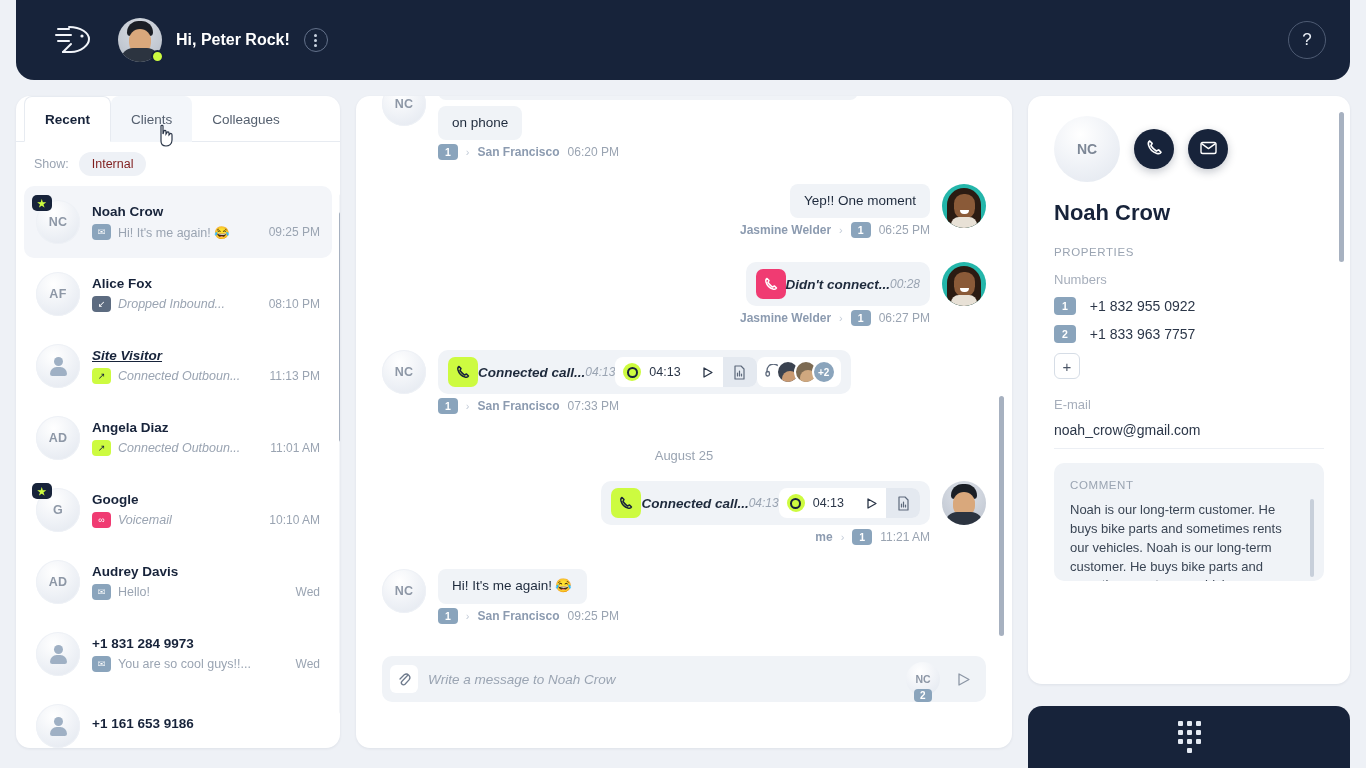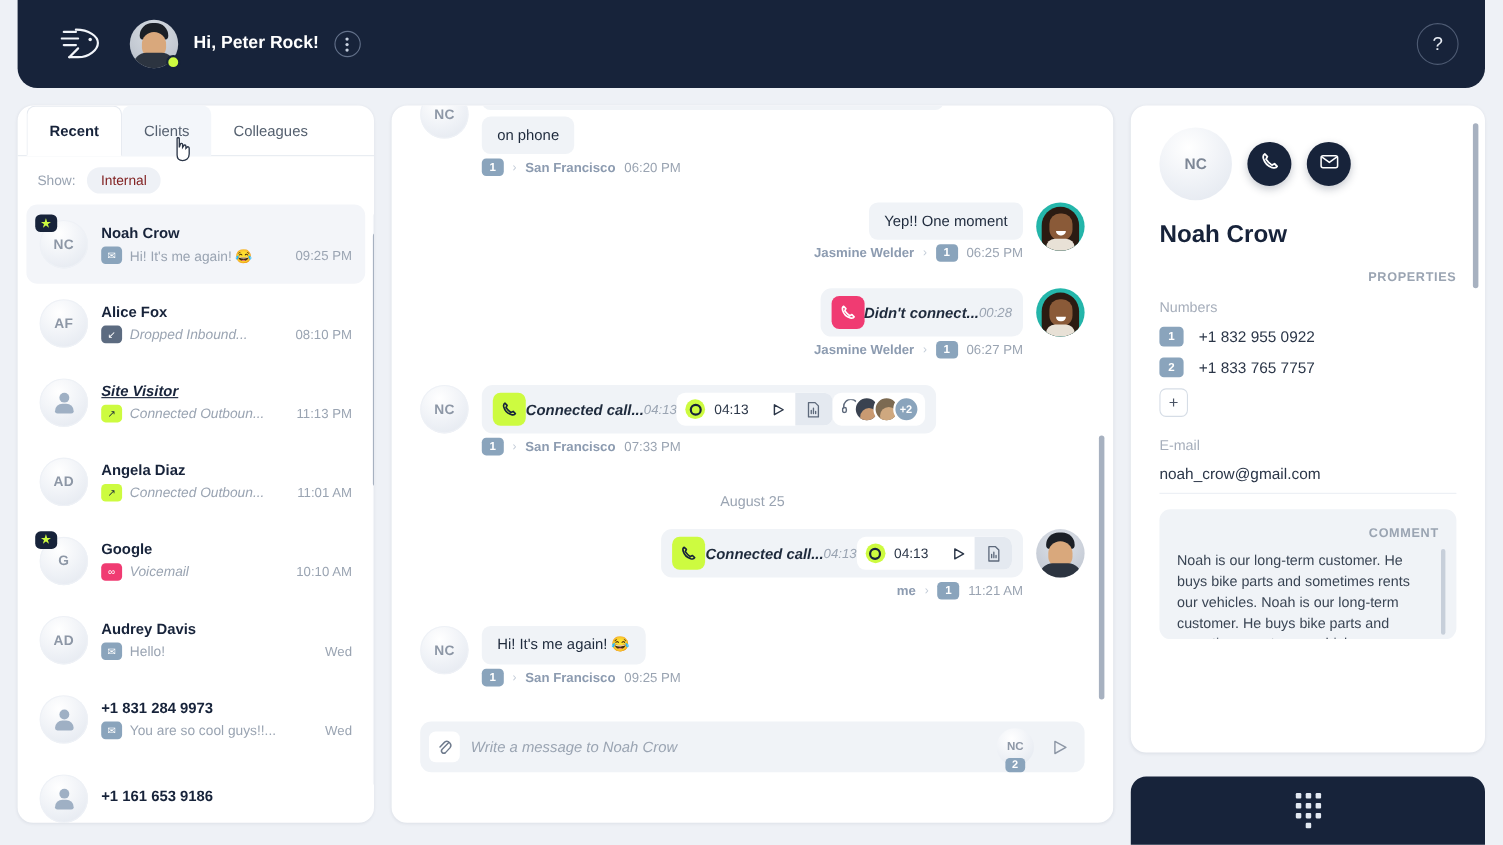--- a/index.html
+++ b/index.html
@@ -206,22 +206,22 @@
   .rp-pad { padding: 20px 26px 0 26px; }
   .rp-head { display: flex; align-items: center; gap: 14px; margin-bottom: 18px; }
   .rp-av { width: 66px; height: 66px; border-radius: 50%;
         background: radial-gradient(circle at 40% 28%, #ffffff 0%, #eef1f6 55%, #e1e6ee 100%);
         display: flex; align-items: center; justify-content: center;
         font-size: 14px; font-weight: bold; color: #7d8796; }
   .rp-action { width: 40px; height: 40px; border-radius: 50%; background: #17233a;
         display: flex; align-items: center; justify-content: center; cursor: pointer;
         box-shadow: 0 3px 8px rgba(23,35,58,.25); }
   .rp-name { font-size: 22px; font-weight: bold; color: #17233a; margin-bottom: 20px; }
-  .rp-section { font-size: 11.5px; font-weight: bold; color: #9aa4b2;
-                letter-spacing: .6px; margin-bottom: 14px; text-align: right; }
+  .rp-section { font-size: 11.5px; font-weight: normal; color: #9aa4b2;
+                letter-spacing: .6px; margin-bottom: 14px; }
   .rp-field-label { font-size: 13px; color: #a6aebb; margin-bottom: 10px; }
   .num-row { display: flex; align-items: center; gap: 14px; margin-bottom: 10px; }
   .num-badge { background: #8aa4bc; color: #fff; font-size: 10.5px; font-weight: bold;
                border-radius: 4px; padding: 3px 8px; }
   .num-text { font-size: 14px; color: #2b3648; }
   .plus-btn { width: 26px; height: 26px; border: 1px solid #d6dde6; border-radius: 6px;
               display: flex; align-items: center; justify-content: center;
               color: #4a5465; font-size: 15px; cursor: pointer; margin: 6px 0 18px; }
   .rp-divider { height: 1px; background: #eceff4; margin: 10px 0 14px; }
   .comment-box { background: #f0f3f7; border-radius: 10px; padding: 16px 16px 12px;
@@ -634,21 +634,21 @@
     <div class="rp-name">Noah Crow</div>
     <div class="rp-section">PROPERTIES</div>
     <div class="rp-field-label">Numbers</div>
 
     <div class="num-row">
       <span class="num-badge">1</span>
       <span class="num-text">+1 832 955 0922</span>
     </div>
     <div class="num-row">
       <span class="num-badge">2</span>
-      <span class="num-text">+1 833 765 7757</span>
+      <span class="num-text">+1 833 963 7757</span>
     </div>
 
     <div class="plus-btn">+</div>
 
     <div class="rp-field-label">E-mail</div>
     <div class="num-text" style="margin-bottom:8px">noah_crow@gmail.com</div>
 
     <div class="rp-divider"></div>
 
     <div class="comment-box">

